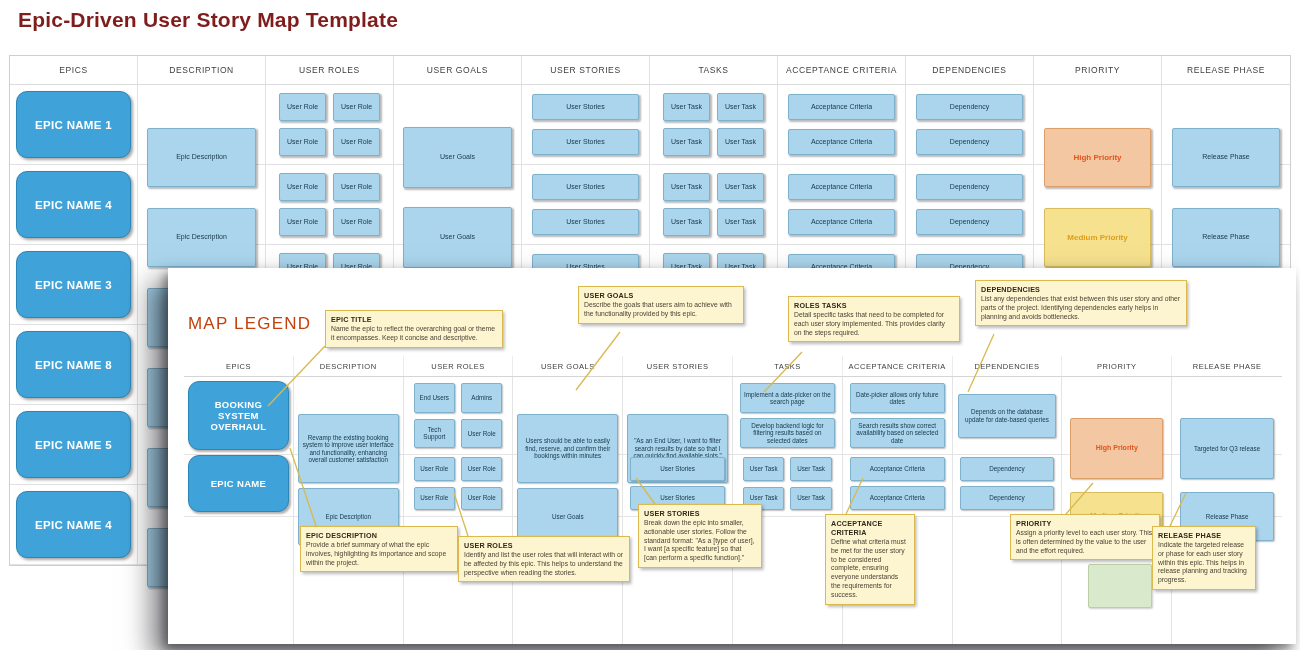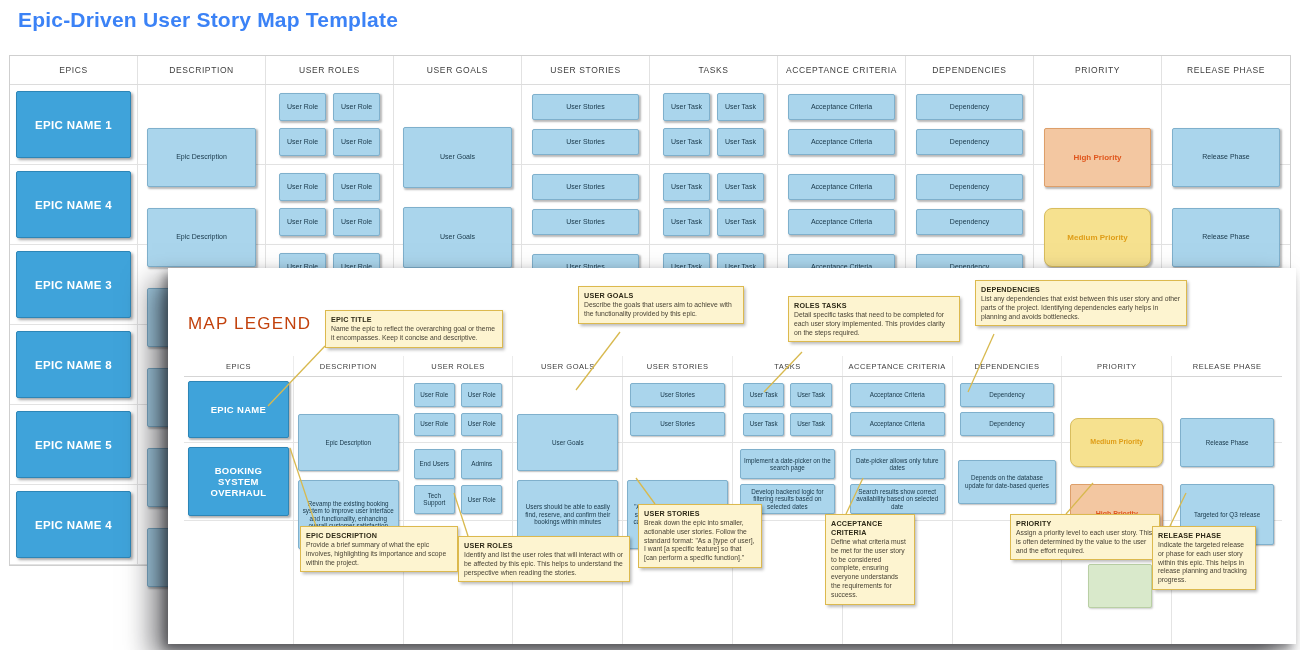--- a/index.html
+++ b/index.html
@@ -2,21 +2,21 @@
 <html><head>
 <meta charset="utf-8">
 <style>
   html,body{margin:0;padding:0;}
   body{
     width:1300px;height:650px;position:relative;overflow:hidden;
     background:#ffffff;font-family:"Liberation Sans", sans-serif;
   }
   .page-title{
     position:absolute;left:18px;top:8px;
-    font-size:21px;font-weight:bold;color:#3b82f6;letter-spacing:.2px;
+    font-size:21px;font-weight:bold;color:#7f1d1d;letter-spacing:.2px;
   }
   
   .main-table{
     position:absolute;left:9px;top:55px;width:1282px;
     border:1px solid #cfcfcf;background:#fff;box-sizing:border-box;
   }
   .thead{display:grid;grid-template-columns:repeat(10,1fr);height:28px;border-bottom:1px solid #dcdcdc;}
   .th{
     display:flex;align-items:center;justify-content:center;
     font-size:8.5px;letter-spacing:.6px;color:#3c3c3c;border-right:1px solid #e2e2e2;
@@ -28,28 +28,28 @@
   .cell:last-child{border-right:none;}
   .box{
     background:#aad5ec;border:1px solid #7fb0cc;border-radius:2px;
     box-shadow:1.5px 1.5px 2px rgba(0,0,0,.28);
     display:flex;align-items:center;justify-content:center;text-align:center;
     color:#173648;font-size:7px;line-height:1.2;padding:2px;box-sizing:border-box;
     min-width:0;min-height:0;overflow:hidden;
   }
   .fillbox{width:100%;height:100%;margin-top:33px;}
   .epic-box{
-    background:#3fa3da;border:1px solid #2d85b6;border-radius:2px;
+    background:#3fa3da;border:1px solid #2d85b6;border-radius:11px;
     box-shadow:2px 2px 3px rgba(0,0,0,.35);
     color:#fff;font-size:11.5px;font-weight:bold;letter-spacing:.3px;
     display:flex;align-items:center;justify-content:center;text-align:center;
     width:100%;height:100%;padding:4px;box-sizing:border-box;overflow:hidden;
   }
   .hi{background:#f3c7a1;border-color:#dd9f6a;color:#e0561d;font-weight:bold;font-size:8px;}
-  .med{background:#f6e18f;border-color:#d8bd5e;color:#df9d17;font-weight:bold;font-size:8px;border-radius:8px;}
+  .med{background:#f6e18f;border-color:#d8bd5e;color:#df9d17;font-weight:bold;font-size:8px;}
   .grid4{display:grid;grid-template-columns:1fr 1fr;grid-template-rows:1fr 1fr;gap:7px;width:100%;height:100%;}
   .stack2{display:flex;flex-direction:column;gap:9px;width:100%;height:100%;justify-content:center;}
   .stack2 .box{flex:1;}
   .epiccell{padding:6px;}
   .desccell{padding:10px 9px;}
   .rolecell{padding:8px 13px;}
   .goalcell{padding:9px;}
   .stackcell{padding:9px 10px;}
   .pcell{padding:10px;}
   
@@ -357,20 +357,64 @@
       <div class="lth">USER ROLES</div>
       <div class="lth">USER GOALS</div>
       <div class="lth">USER STORIES</div>
       <div class="lth">TASKS</div>
       <div class="lth">ACCEPTANCE CRITERIA</div>
       <div class="lth">DEPENDENCIES</div>
       <div class="lth">PRIORITY</div>
       <div class="lth">RELEASE PHASE</div>
     </div>
 
+    <div class="lrow r1">
+      <div class="lcell lp4">
+          <div class="epic-box">BOOKING SYSTEM OVERHAUL</div>
+        </div>
+      <div class="lcell lp4">
+          <div class="box fillbox">Revamp the existing booking system to improve user interface and functionality, enhancing overall customer satisfaction</div>
+        </div>
+      <div class="lcell lroles">
+          <div class="grid4">
+        <div class="box">End Users</div>
+        <div class="box">Admins</div>
+        <div class="box">Tech Support</div>
+        <div class="box">User Role</div>
+      </div>
+        </div>
+      <div class="lcell lp4">
+          <div class="box fillbox">Users should be able to easily find, reserve, and confirm their bookings within minutes</div>
+        </div>
+      <div class="lcell lp4">
+          <div class="box fillbox">"As an End User, I want to filter search results by date so that I can quickly find available slots."</div>
+        </div>
+      <div class="lcell lstack">
+          <div class="stack2">
+        <div class="box">Implement a date-picker on the search page</div>
+        <div class="box">Develop backend logic for filtering results based on selected dates</div>
+      </div>
+        </div>
+      <div class="lcell lstack">
+          <div class="stack2">
+        <div class="box">Date-picker allows only future dates</div>
+        <div class="box">Search results show correct availability based on selected date</div>
+      </div>
+        </div>
+      <div class="lcell ldep">
+          <div class="box">Depends on the database update for date-based queries</div>
+        </div>
+      <div class="lcell lpri">
+          <div class="box fillbox hi">High Priority</div>
+        </div>
+      <div class="lcell lpri">
+          <div class="box fillbox">Targeted for Q3 release</div>
+        </div>
+    </div>
+
     <div class="lrow r2">
       <div class="lcell lp4">
           <div class="epic-box">EPIC NAME</div>
         </div>
       <div class="lcell lp4">
           <div class="box fillbox">Epic Description</div>
         </div>
       <div class="lcell lroles">
           <div class="grid4">
         <div class="box">User Role</div>
@@ -406,64 +450,20 @@
           <div class="stack2">
         <div class="box">Dependency</div>
         <div class="box">Dependency</div>
       </div>
         </div>
       <div class="lcell lpri">
           <div class="box fillbox med">Medium Priority</div>
         </div>
       <div class="lcell lpri">
           <div class="box fillbox">Release Phase</div>
-        </div>
-    </div>
-
-    <div class="lrow r1">
-      <div class="lcell lp4">
-          <div class="epic-box">BOOKING SYSTEM OVERHAUL</div>
-        </div>
-      <div class="lcell lp4">
-          <div class="box fillbox">Revamp the existing booking system to improve user interface and functionality, enhancing overall customer satisfaction</div>
-        </div>
-      <div class="lcell lroles">
-          <div class="grid4">
-        <div class="box">End Users</div>
-        <div class="box">Admins</div>
-        <div class="box">Tech Support</div>
-        <div class="box">User Role</div>
-      </div>
-        </div>
-      <div class="lcell lp4">
-          <div class="box fillbox">Users should be able to easily find, reserve, and confirm their bookings within minutes</div>
-        </div>
-      <div class="lcell lp4">
-          <div class="box fillbox">"As an End User, I want to filter search results by date so that I can quickly find available slots."</div>
-        </div>
-      <div class="lcell lstack">
-          <div class="stack2">
-        <div class="box">Implement a date-picker on the search page</div>
-        <div class="box">Develop backend logic for filtering results based on selected dates</div>
-      </div>
-        </div>
-      <div class="lcell lstack">
-          <div class="stack2">
-        <div class="box">Date-picker allows only future dates</div>
-        <div class="box">Search results show correct availability based on selected date</div>
-      </div>
-        </div>
-      <div class="lcell ldep">
-          <div class="box">Depends on the database update for date-based queries</div>
-        </div>
-      <div class="lcell lpri">
-          <div class="box fillbox hi">High Priority</div>
-        </div>
-      <div class="lcell lpri">
-          <div class="box fillbox">Targeted for Q3 release</div>
         </div>
     </div>
 
     <div class="lext">
       <div class="lcell"></div>
         <div class="lcell"></div>
       <div class="lcell"></div>
         <div class="lcell"></div>
       <div class="lcell"></div>
         <div class="lcell"></div>

